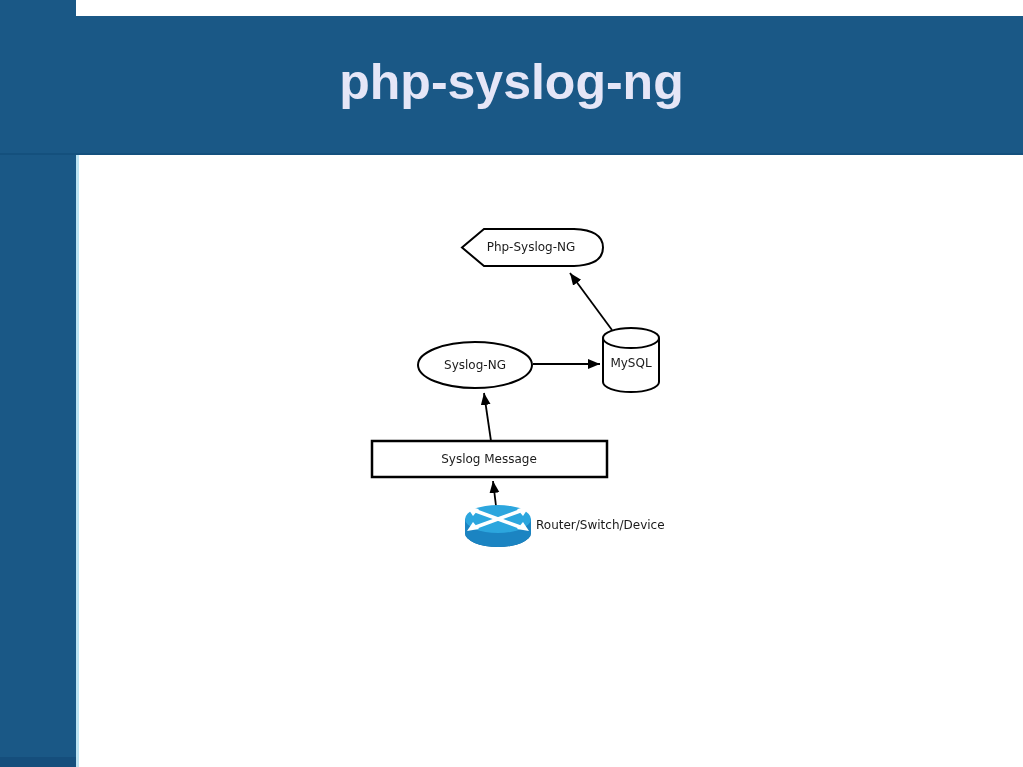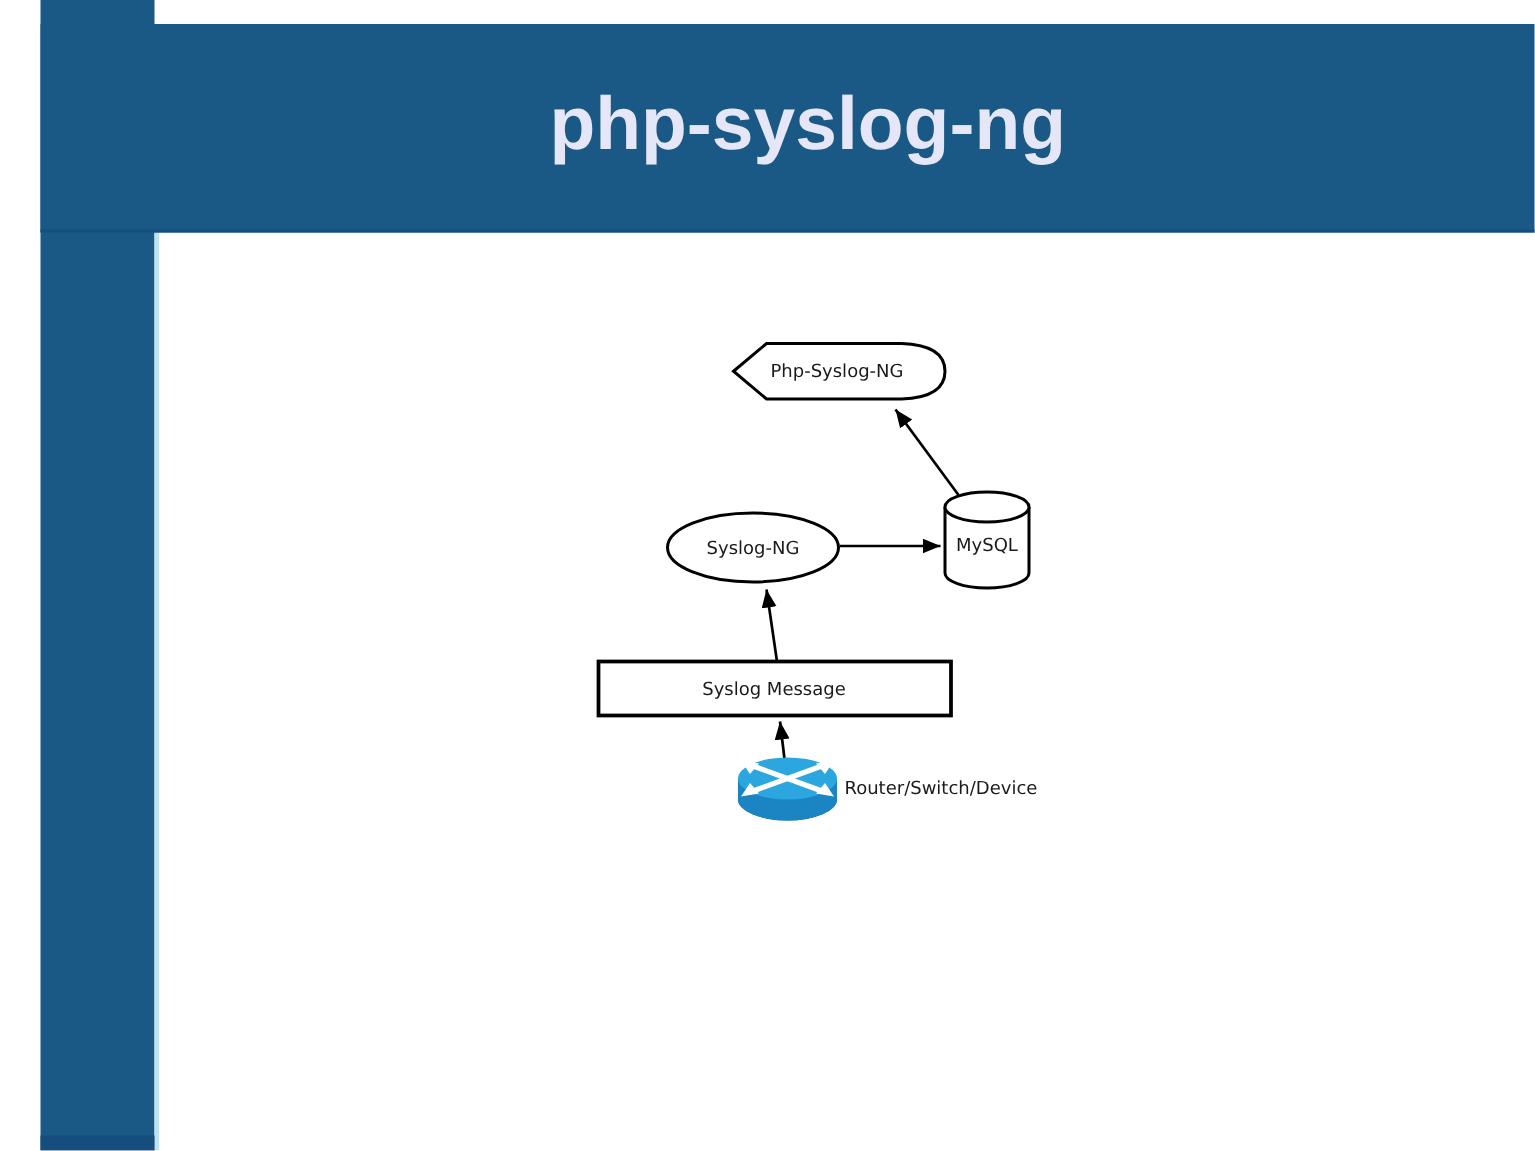--- a/index.html
+++ b/index.html
@@ -7,21 +7,20 @@
   body {
     font-family: "Liberation Sans", sans-serif;
     background: #ffffff;
     overflow: hidden;
   }
   #slide {
     position: relative;
     width: 934px;
     height: 767px;
     background: #ffffff;
-    margin-left: 27px;
   }
   
   #left-strip {
     position: absolute;
     left: 0; top: 0;
     width: 76px; height: 767px;
     background: #1A5886;
   }
   #left-strip-edge {
     position: absolute;

